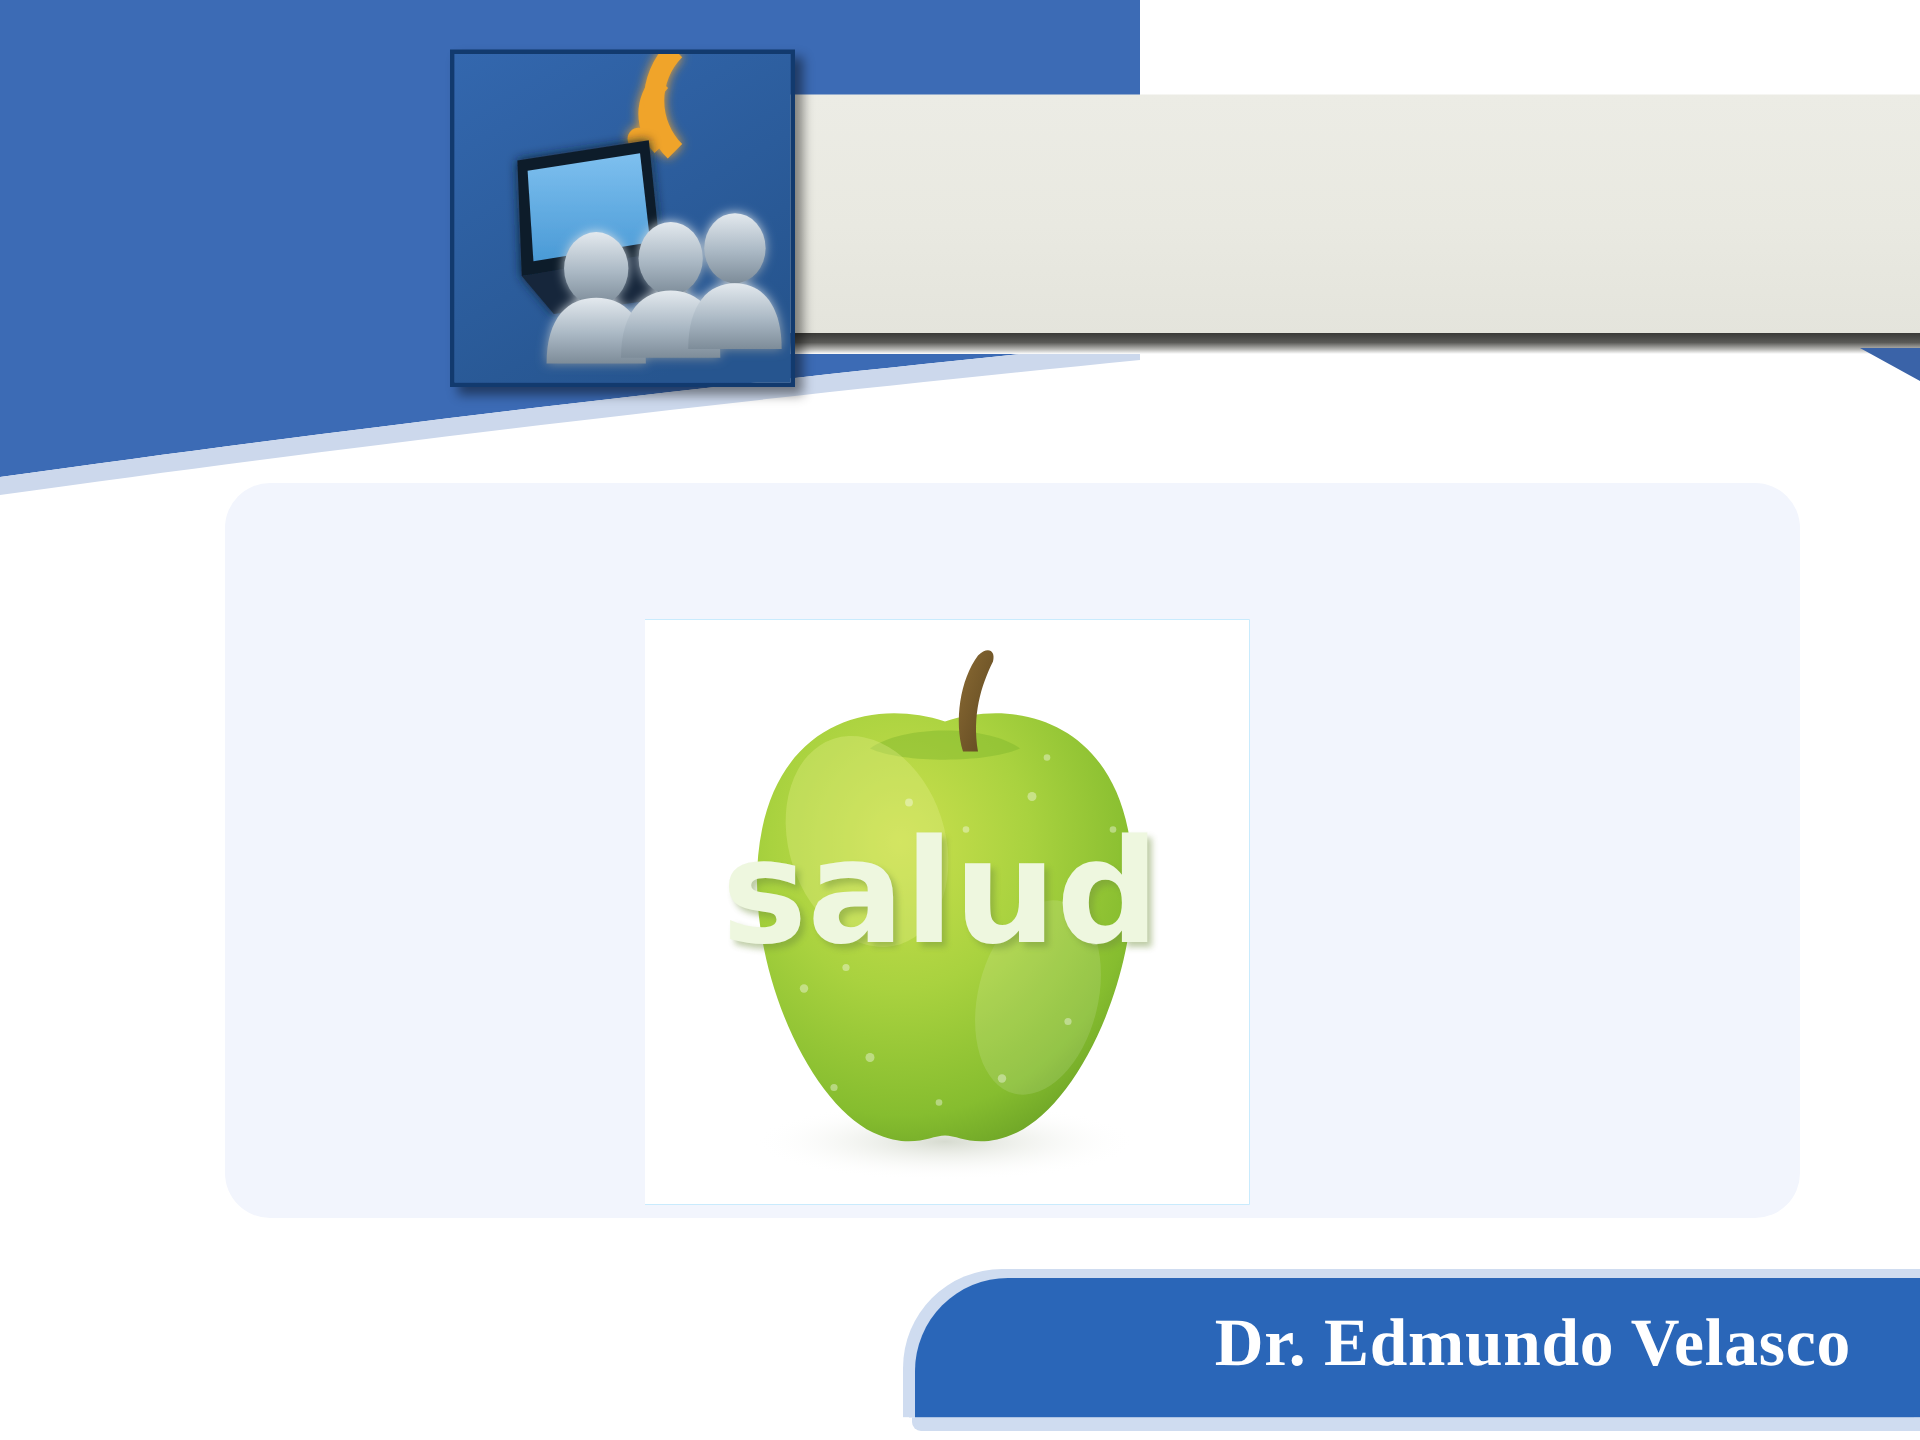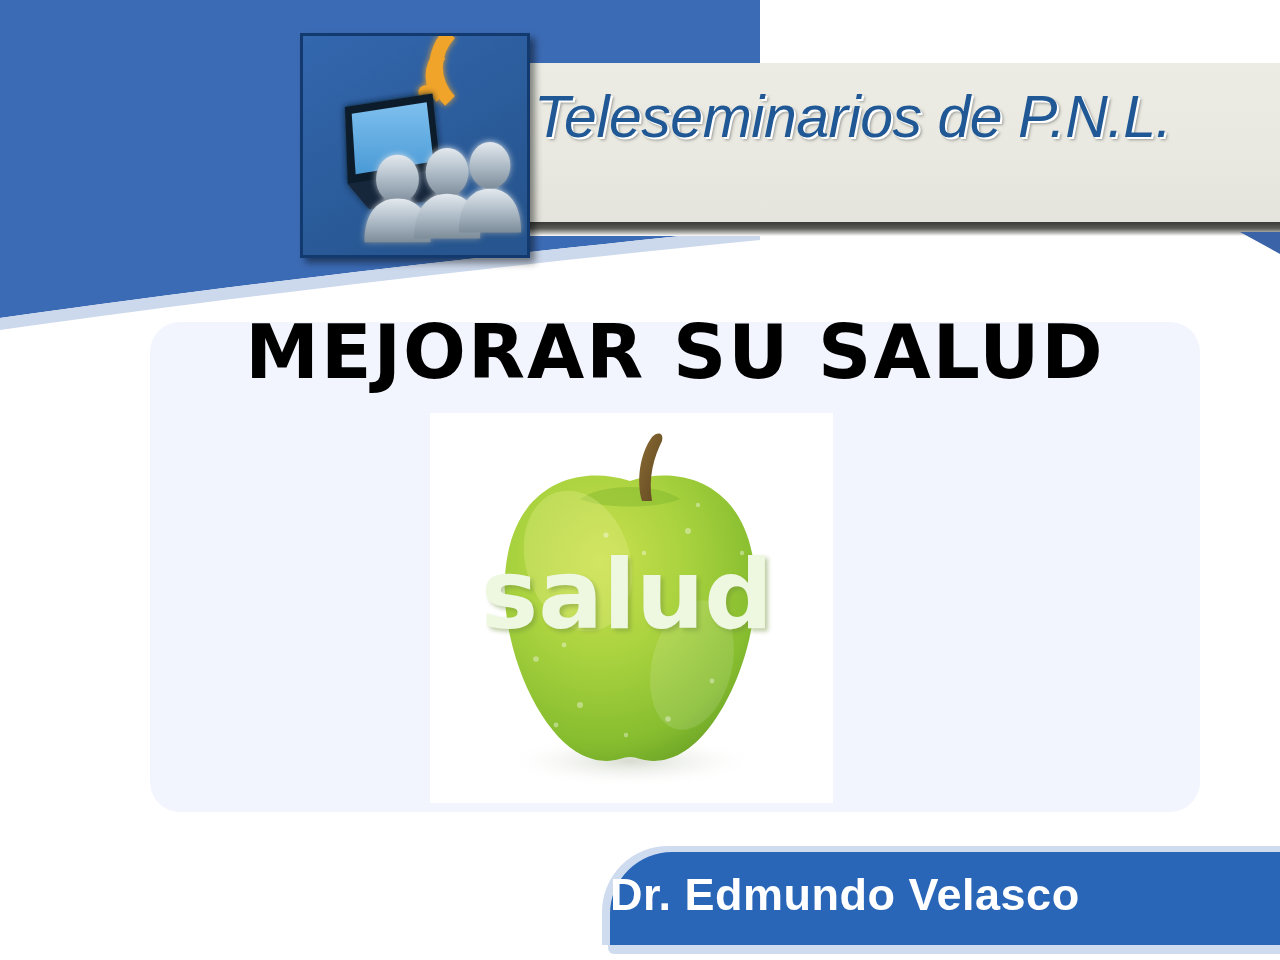--- a/index.html
+++ b/index.html
@@ -131,24 +131,24 @@
     position:absolute;
     left:602px; top:846px;
     width:678px; height:99px;
     border-top-left-radius:66px;
     border-left:8px solid #cfdcf0;
     border-top:8px solid #cfdcf0;
     pointer-events:none;
   }
   .author-name {
     position:absolute;
-    left:610px; top:869px;
+    left:634px; top:869px;
     width:600px;
-    text-align:left;
-    font-family:Liberation Sans, sans-serif;
+    text-align:right;
+    font-family:Liberation Serif, serif;
     font-weight:bold;
     font-size:45px;
     letter-spacing:0.5px;
     color:#ffffff;
     white-space:nowrap;
   }
 </style>
 </head>
 <body>
 
@@ -160,21 +160,20 @@
       <path d="M0,318 C300,276 540,250 760,228 L760,240 C540,262 300,288 0,330 Z" fill="#ccd8ec"></path>
     </svg>
   </div>
 
   <div class="headerbanner"></div>
   <div class="headerbanner-shadow"></div>
   <div class="headerbanner-corner">
       <i></i>
     </div>
 
-  <div class="header-title">Teleseminarios de P.N.L.</div>
 
   <div class="logo-tile">
     <svg viewBox="0 0 230 225" aria-hidden="true">
       <defs>
         <linearGradient id="tileg" x1="0" y1="0" x2="0.6" y2="1">
           <stop offset="0" stop-color="#3367ae"></stop>
           <stop offset="1" stop-color="#26558f"></stop>
         </linearGradient>
         <linearGradient id="screeng" x1="0" y1="0" x2="0" y2="1">
           <stop offset="0" stop-color="#7ec0ef"></stop>
@@ -220,21 +219,20 @@
         <g>
           <ellipse cx="192" cy="133" rx="21" ry="24" fill="url(#persong)"></ellipse>
           <path d="M160,202 C160,171 174,157 192,157 C210,157 224,171 224,202 Z" fill="url(#persong)"></path>
         </g>
       </g>
     </svg>
   </div>
 
   <div class="content-panel"></div>
 
-  <div class="slide-title">MEJORAR SU SALUD</div>
 
   <div class="picture-box">
     <svg viewBox="0 0 403 390" aria-hidden="true">
       <defs>
         <radialGradient id="appleg" cx="0.38" cy="0.3" r="0.82">
           <stop offset="0" stop-color="#cbe04e"></stop>
           <stop offset="0.42" stop-color="#a9d23f"></stop>
           <stop offset="0.78" stop-color="#86bd2f"></stop>
           <stop offset="1" stop-color="#639a23"></stop>
         </radialGradient>

